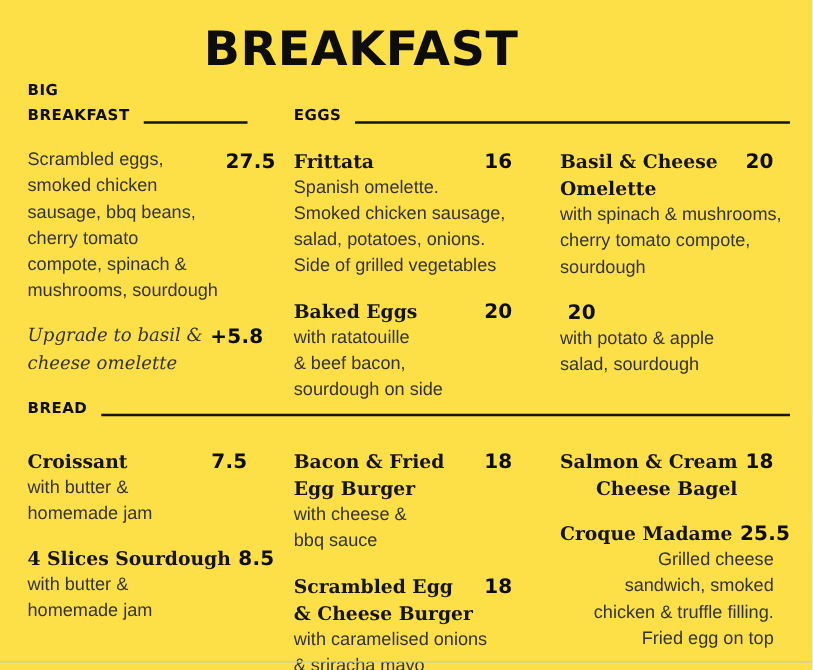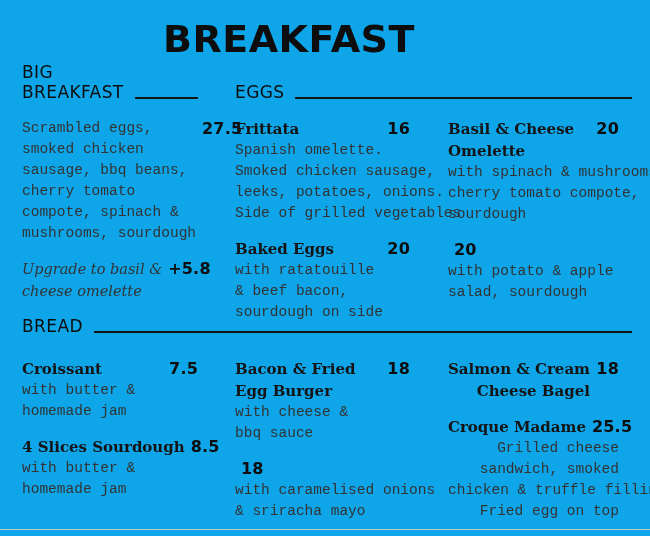--- a/index.html
+++ b/index.html
@@ -1,39 +1,39 @@
 <!DOCTYPE html>
 <html><head>
 <meta charset="utf-8">
 <style>
   html, body { margin: 0; padding: 0; background: #ffffff; }
   .page {
     position: relative;
     width: 650px;
     height: 536px;
-    background: #0ea5e9;
+    background: #fde047;
     overflow: hidden;
     font-family: "DejaVu Serif", serif;
   }
   .page-title {
     position: absolute;
     left: 163px;
     top: 16px;
     font-family: "DejaVu Sans", "Liberation Sans", sans-serif;
     font-weight: 800;
     font-size: 38px;
     line-height: 46px;
     letter-spacing: 0.5px;
     color: #0d0d0d;
     white-space: pre;
   }
   .sec-head-text {
     font-family: "DejaVu Sans", "Liberation Sans", sans-serif;
-    font-weight: 400;
-    font-size: 17px;
+    font-weight: 700;
+    font-size: 12px;
     line-height: 20px;
     letter-spacing: 0.4px;
     color: #0d0d0d;
     white-space: pre;
   }
   .head-row { display: flex; align-items: flex-end; }
   .rule { flex: 1; border-bottom: 2px solid #141414; margin: 0 0 3px 11px; }
   .hdr { position: absolute; }
   .col { position: absolute; }
   .item + .item.gap { margin-top: 14px; }
@@ -54,21 +54,21 @@
     font-family: "DejaVu Sans", "Liberation Sans", sans-serif;
     font-weight: 800;
     font-size: 16px;
     line-height: 22px;
     color: #0d0d0d;
     letter-spacing: 0.2px;
     white-space: pre;
     margin-left: 6px;
   }
   .desc {
-    font-family: Liberation Mono, monospace;
+    font-family: Liberation Sans, sans-serif;
     font-size: 14.5px;
     line-height: 21px;
     color: #333333;
     white-space: pre;
   }
   .note {
     font-family: "DejaVu Serif", "Liberation Serif", serif;
     font-style: italic;
     font-size: 14.5px;
     line-height: 22px;
@@ -127,21 +127,21 @@
   </div>
 
   <div class="col" style="left:235px; top:118px; width:175px;">
     <div class="item">
       <div class="row">
         <div class="name">Frittata</div>
         <div class="price">16</div>
       </div>
       <div class="desc">Spanish omelette.
 Smoked chicken sausage,
-leeks, potatoes, onions.
+salad, potatoes, onions.
 Side of grilled vegetables</div>
     </div>
     <div class="item gap">
       <div class="row">
         <div class="name">Baked Eggs</div>
         <div class="price">20</div>
       </div>
       <div class="desc">with ratatouille
 &amp; beef bacon,
 sourdough on side</div>
@@ -199,20 +199,22 @@
       <div class="row">
         <div class="name">Bacon &amp; Fried
 Egg Burger</div>
         <div class="price">18</div>
       </div>
       <div class="desc">with cheese &amp;
 bbq sauce</div>
     </div>
     <div class="item gap">
       <div class="row">
+        <div class="name">Scrambled Egg
+&amp; Cheese Burger</div>
         <div class="price">18</div>
       </div>
       <div class="desc">with caramelised onions
 &amp; sriracha mayo</div>
     </div>
   </div>
 
   <div class="col" style="left:448px; top:358px; width:171px;text-align:right;">
     <div class="item">
       <div class="row">

